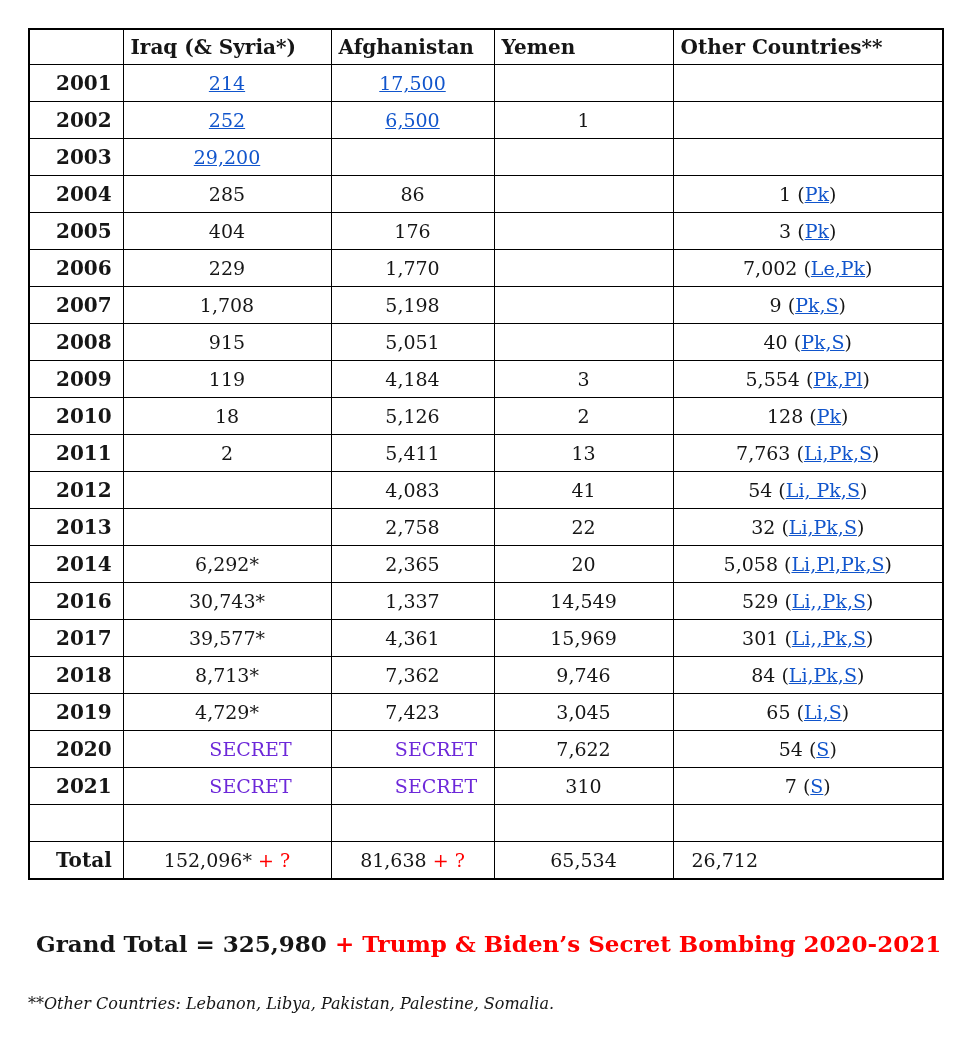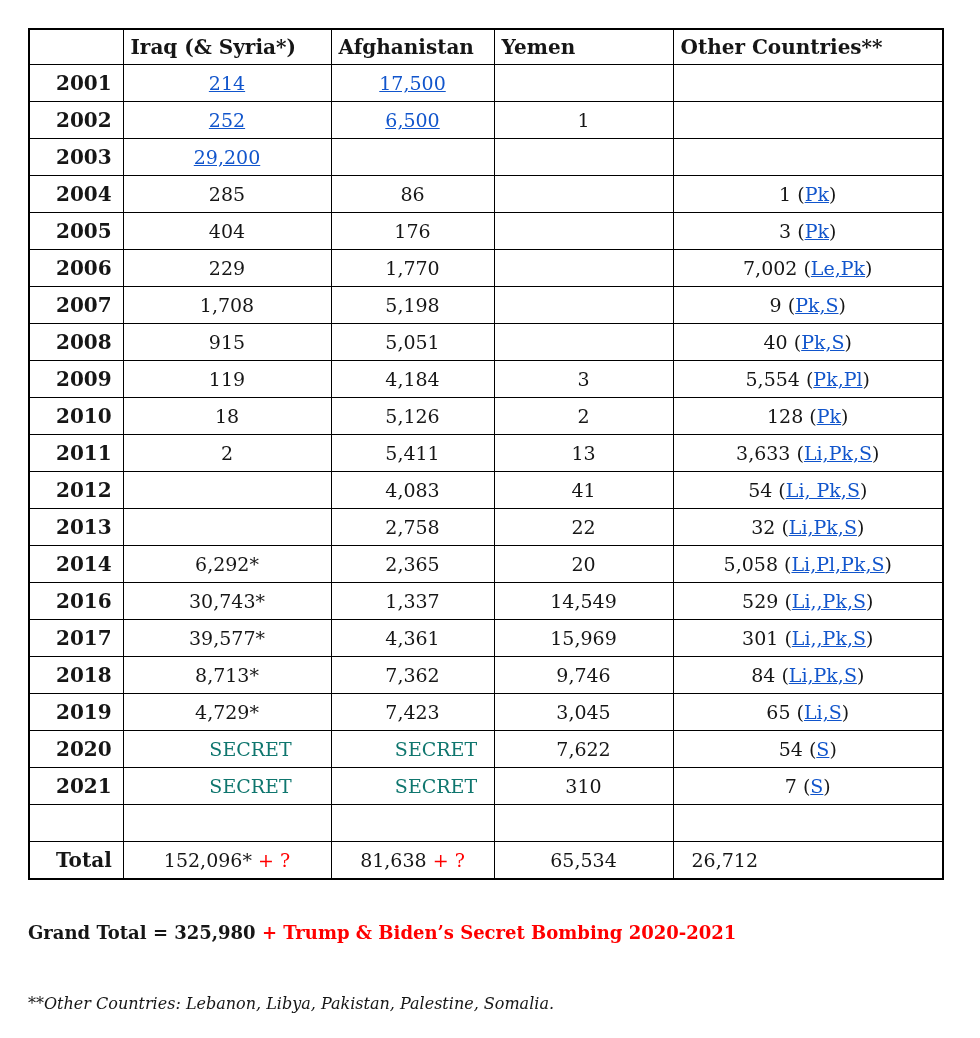--- a/index.html
+++ b/index.html
@@ -32,26 +32,26 @@
     font-weight:bold; font-size:20px;
   }
   td {
     height:34px;
     text-align:center;
     font-size:19px; font-weight:normal;
   }
   td.left { text-align:left; padding-left:18px; }
 
   .link { color:#1155cc; text-decoration:underline; cursor:pointer; }
-  .secret { color:#0f766e;margin-left:47px; }
+  .secret { color:#6d28d9;margin-left:47px; }
   .red { color:#ff0000; }
 
   .grand-total {
-    position:absolute; left:28px; top:922px; margin:0;
-    font-size:18px; font-weight:bold; white-space:nowrap;
+    position:absolute; left:28px; top:922px; margin:8px;
+    font-size:23px; font-weight:bold; white-space:nowrap;
   }
   .gt-red { color:#ff0000; }
 
   .footnote {
     position:absolute; left:28px; top:994px; margin:0;
     font-size:16px; font-style:italic; white-space:nowrap;
   }
 </style>
 </head>
 <body>
@@ -144,21 +144,21 @@
           <td><span class="val">18</span></td>
           <td><span class="val">5,126</span></td>
           <td><span class="val">2</span></td>
           <td><span class="val">128</span> (<span class="link">Pk</span>)</td>
         </tr>
         <tr>
           <th class="year-cell">2011</th>
           <td><span class="val">2</span></td>
           <td><span class="val">5,411</span></td>
           <td><span class="val">13</span></td>
-          <td><span class="val">3,633</span> (<span class="link">Li,Pk,S</span>)</td>
+          <td><span class="val">7,763</span> (<span class="link">Li,Pk,S</span>)</td>
         </tr>
         <tr>
           <th class="year-cell">2012</th>
           <td></td>
           <td><span class="val">4,083</span></td>
           <td><span class="val">41</span></td>
           <td><span class="val">54</span> (<span class="link">Li, Pk,S</span>)</td>
         </tr>
         <tr>
           <th class="year-cell">2013</th>

